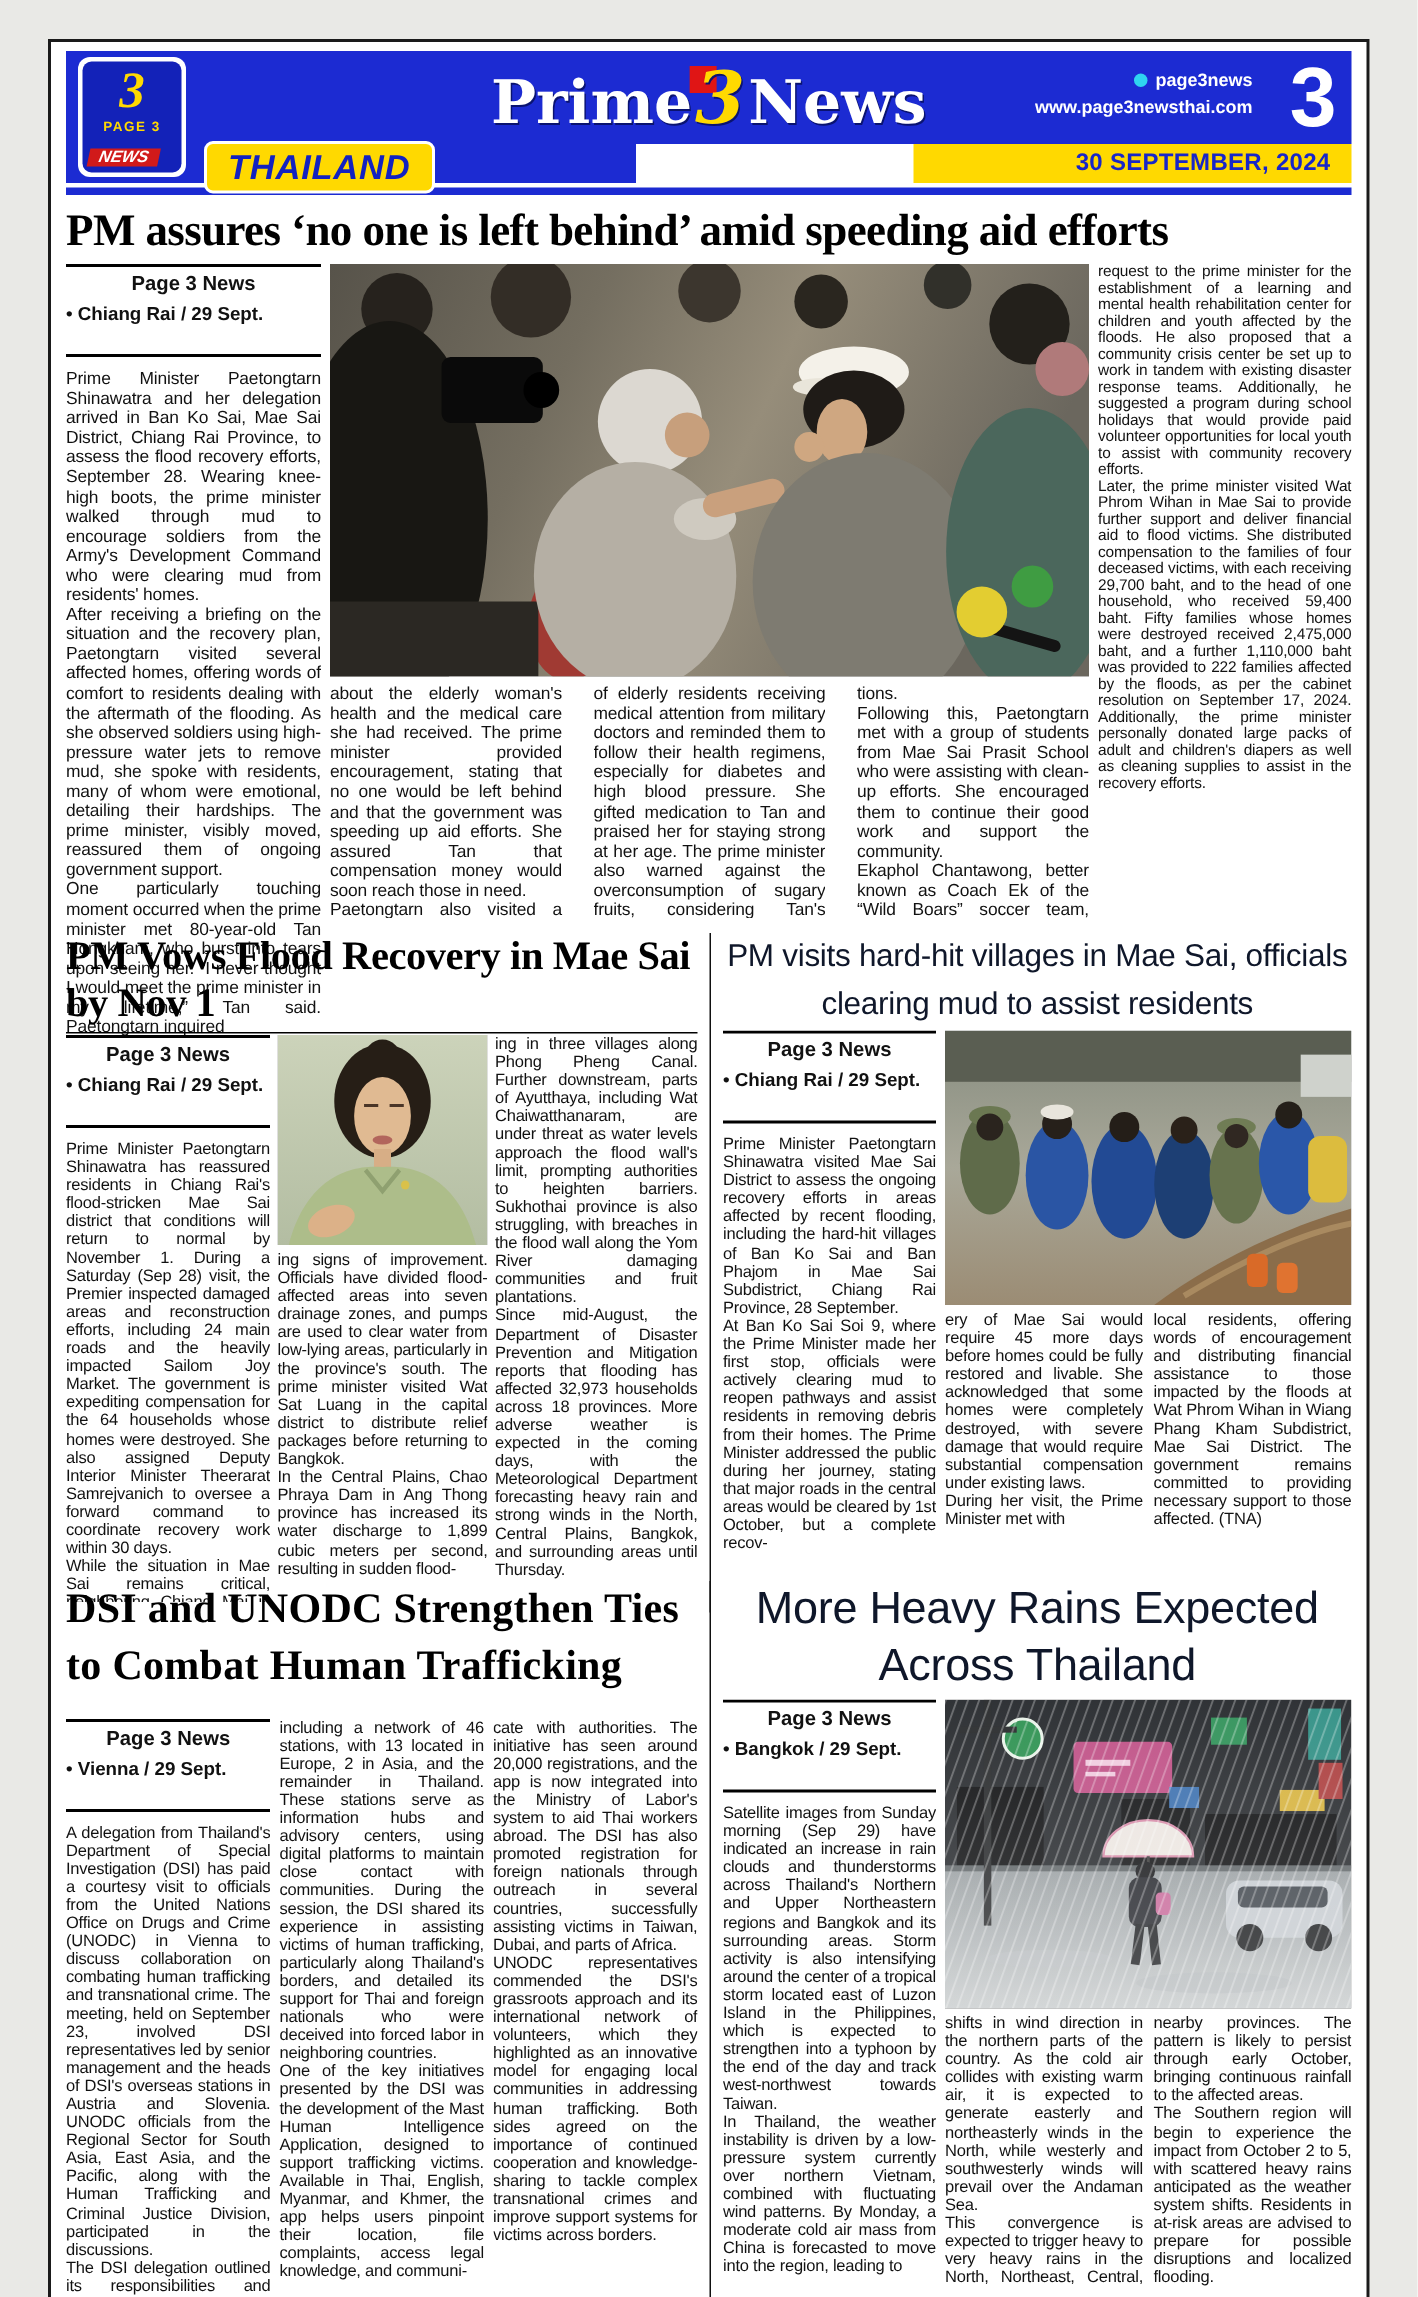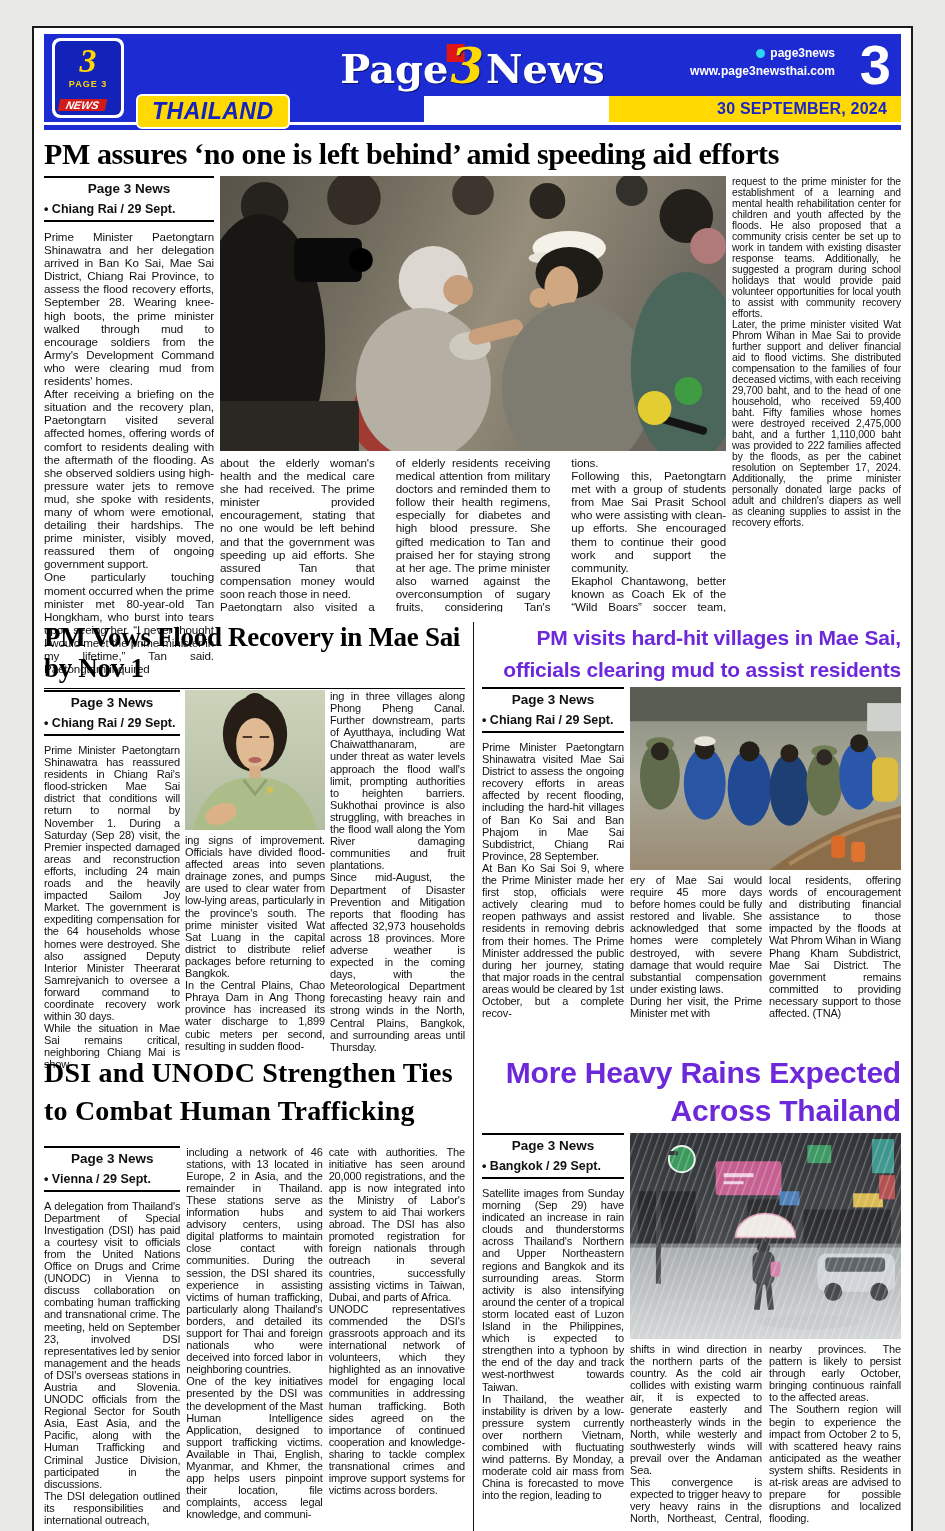--- a/index.html
+++ b/index.html
@@ -34,31 +34,31 @@
   .brand-3-chip{position:absolute;left:-4px;top:6px;width:18px;height:18px;background:#e01515;display:block}
   .brand-3{position:relative;color:var(--yellow);font-size:48px;font-style:italic}
 
   .mh-right{position:absolute;right:66px;top:10px;text-align:right;color:#fff;font-weight:bold;font-size:12px;line-height:1.5;z-index:2}
   .mh-social{display:flex;align-items:center;justify-content:flex-end;gap:5px}
   .dot-icon{width:9px;height:9px;border-radius:50%;background:#2fd4f0;display:inline-block}
   .mh-big3{position:absolute;right:10px;top:0;color:#fff;font-weight:bold;font-size:56px;line-height:62px;z-index:2}
 
   
   .h-serif{font-family:"Liberation Serif",serif;font-weight:bold;text-align:left;color:#000}
-  .h-sans{font-family:"Liberation Sans",sans-serif;font-weight:bold;text-align:right;color:#6d28d9}
+  .h-sans{font-family:"Liberation Sans",sans-serif;font-weight:normal;text-align:center;color:#0f172a}
   .lead-h1{font-size:30px;letter-spacing:-.4px;margin:7px 0 5px;white-space:nowrap}
   .a2-h{font-size:27px;letter-spacing:-.3px;border-bottom:1.5px solid #000;padding-bottom:4px;margin-bottom:1px}
   .a3-h{font-size:21px;line-height:1.5;letter-spacing:-.2px;margin-bottom:2px}
   .a4-h{font-size:28px;line-height:1.35;letter-spacing:.2px;margin-bottom:16px;font-family:Liberation Serif, serif}
   .a5-h{font-size:30px;line-height:1.25;letter-spacing:-.2px;margin-bottom:4px}
 
   
   .byline{border-top:2px solid #000;padding-top:3px;margin-bottom:8px}
   .byline-src{text-align:center;font-weight:bold;font-size:13.5px;padding-bottom:4px}
-  .byline-date{font-weight:bold;font-size:12.5px;border-bottom:2px solid #000;padding:2px 0 4px}
+  .byline-date{font-weight:bold;font-size:12.5px;border-bottom:2px solid #000;padding:2px 0 20px}
 
   
   .body{font-size:11.6px;line-height:1.13;text-align:justify;white-space:pre-line;overflow:hidden;letter-spacing:-.1px}
   .n{font-size:11px;line-height:1.1;letter-spacing:-.15px}
   .tiny{font-size:10.3px;line-height:1.07;letter-spacing:-.1px}
 
   
   .a1{display:grid;grid-template-columns:170px 506px 1fr;gap:6px;height:438px;margin-top:2px}
   .a1-left{display:flex;flex-direction:column}
   .a1-left .body{flex:1}
@@ -99,21 +99,21 @@
 
   <div class="masthead">
     <div class="mh-banner">
       <div class="mh-logo">
         <div class="mh-logo-in">
           <span class="mh-logo-3">3</span>
           <span class="mh-logo-page3">PAGE 3</span>
           <span class="mh-logo-news">NEWS</span>
         </div>
       </div>
-      <div class="mh-brand"><span>Page</span><span class="brand-3-wrap"><i class="brand-3-chip"></i><b class="brand-3">3</b></span><span>News</span></div>
+      <div class="mh-brand"><span>Prime</span><span class="brand-3-wrap"><i class="brand-3-chip"></i><b class="brand-3">3</b></span><span>News</span></div>
       <div class="mh-right">
         <div class="mh-social">
           <span class="dot-icon"></span>
           <span>page3news</span>
         </div>
         <div>www.page3newsthai.com</div>
       </div>
       <div class="mh-big3">3</div>
     </div>
     <div class="mh-region">THAILAND</div>

